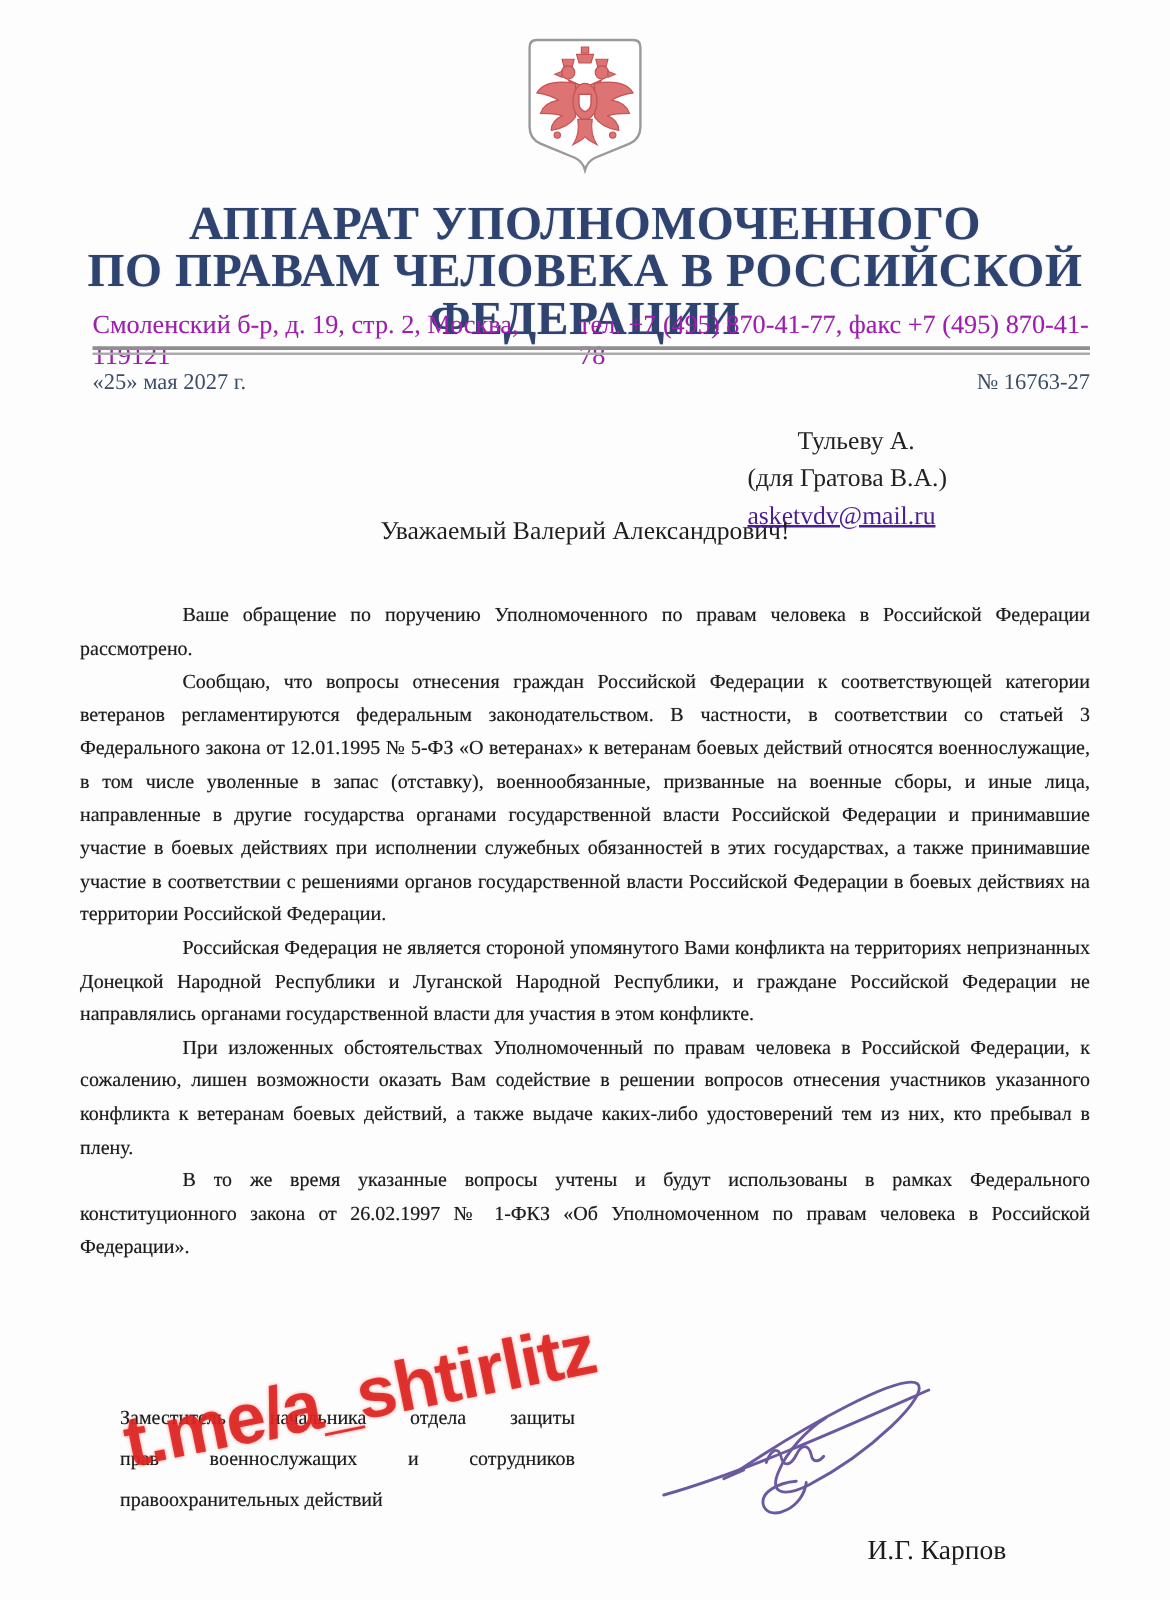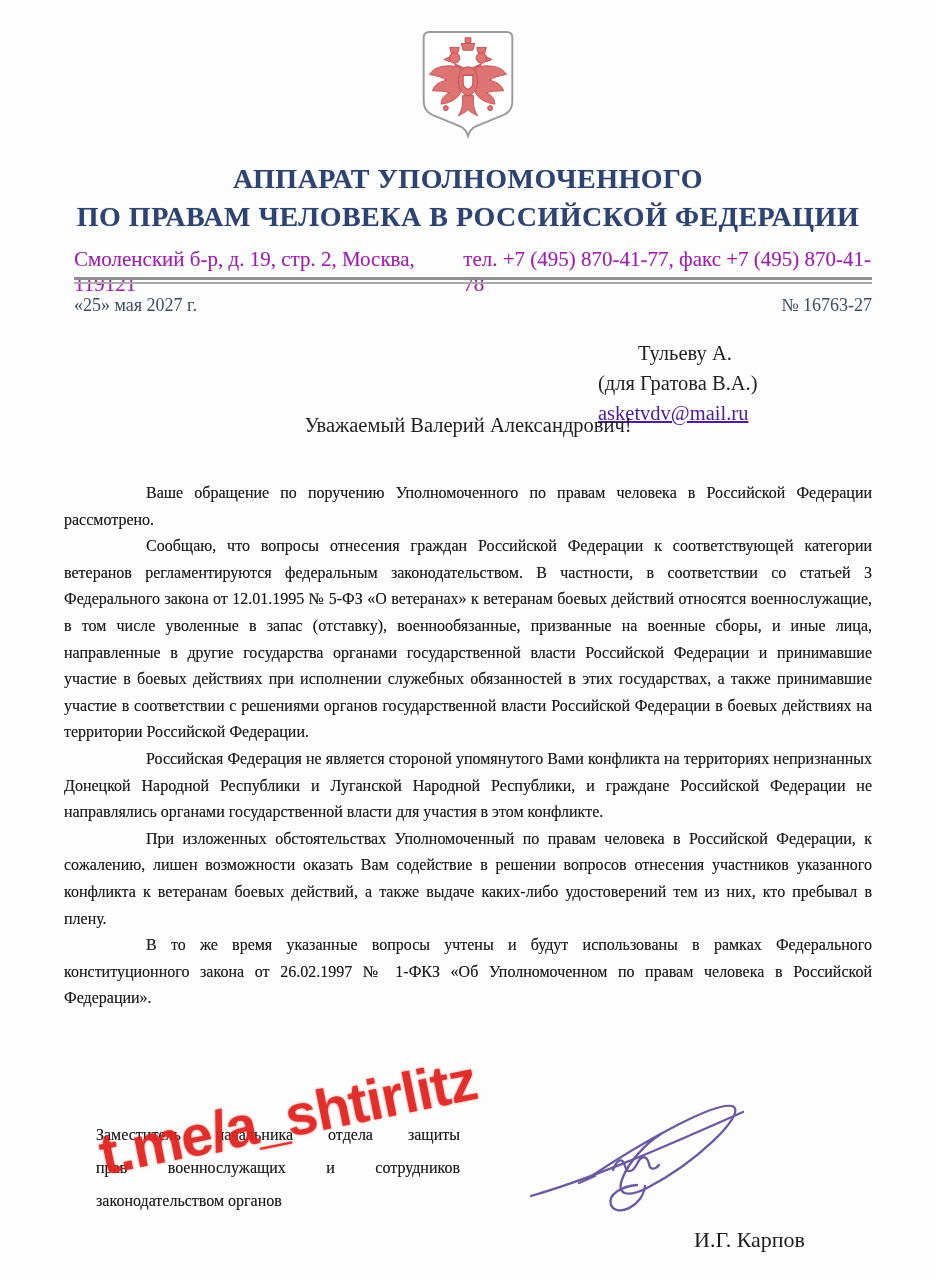--- a/index.html
+++ b/index.html
@@ -11,21 +11,21 @@
     font-family:"Liberation Serif","DejaVu Serif",serif;
     color:#1c1c1c;
     overflow:hidden;
   }
   
   .emblem{position:absolute;top:26px;left:50%;transform:translateX(-50%);}
   
   .org-name{
     position:absolute;top:160px;left:0;right:0;
     text-align:center;font-weight:bold;
-    color:#2e4370;font-size:28px;line-height:38px;letter-spacing:.5px;
+    color:#2e4370;font-size:38px;line-height:38px;letter-spacing:.5px;
     text-shadow:0 0 1px rgba(46,67,112,.35);
   }
   
   .address-row{
     position:absolute;top:247px;left:74px;right:64px;
     display:flex;justify-content:space-between;
     color:#a21caf;font-size:21px;
     text-shadow:0 0 .8px rgba(46,67,112,.3);
   }
   .rule{
@@ -127,21 +127,21 @@
     <p>Ваше обращение по поручению Уполномоченного по правам человека в Российской Федерации рассмотрено.</p>
     <p>Сообщаю, что вопросы отнесения граждан Российской Федерации к соответствующей категории ветеранов регламентируются федеральным законодательством. В частности, в соответствии со статьей 3 Федерального закона от 12.01.1995 № 5-ФЗ «О ветеранах» к ветеранам боевых действий относятся военнослужащие, в том числе уволенные в запас (отставку), военнообязанные, призванные на военные сборы, и иные лица, направленные в другие государства органами государственной власти Российской Федерации и принимавшие участие в боевых действиях при исполнении служебных обязанностей в этих государствах, а также принимавшие участие в соответствии с решениями органов государственной власти Российской Федерации в боевых действиях на территории Российской Федерации.</p>
     <p>Российская Федерация не является стороной упомянутого Вами конфликта на территориях непризнанных Донецкой Народной Республики и Луганской Народной Республики, и граждане Российской Федерации не направлялись органами государственной власти для участия в этом конфликте.</p>
     <p>При изложенных обстоятельствах Уполномоченный по правам человека в Российской Федерации, к сожалению, лишен возможности оказать Вам содействие в решении вопросов отнесения участников указанного конфликта к ветеранам боевых действий, а также выдаче каких-либо удостоверений тем из них, кто пребывал в плену.</p>
     <p>В то же время указанные вопросы учтены и будут использованы в рамках Федерального конституционного закона от 26.02.1997 № 1-ФКЗ «Об Уполномоченном по правам человека в Российской Федерации».</p>
   </div>
 
   <div class="signer-title">
     <div class="js">Заместитель начальника отдела защиты</div>
     <div class="js">прав военнослужащих и сотрудников</div>
-    <div>законодательством органов</div>
+    <div>правоохранительных действий</div>
   </div>
 
   <svg class="sig-svg" width="248" height="142" viewBox="0 0 248 142">
     <g fill="none" stroke="#5a4897" stroke-width="2.3" stroke-linecap="round" opacity="0.9">
       <path d="M6 114 C70 96 150 60 218 30"></path>
       <path d="M62 97 C120 58 196 16 209 25 C219 34 172 80 122 106 C102 116 90 113 98 95 C104 80 120 62 136 52"></path>
       <path d="M88 88 c4 -11 10 -13 12 -4 c2 8 8 6 12 -2 c4 -9 10 -9 12 0 c1 6 6 6 10 1"></path>
       <path d="M120 104 C118 124 92 136 86 123 C82 112 98 104 112 103"></path>
       <path d="M54 101 l16 -7"></path>
     </g>

